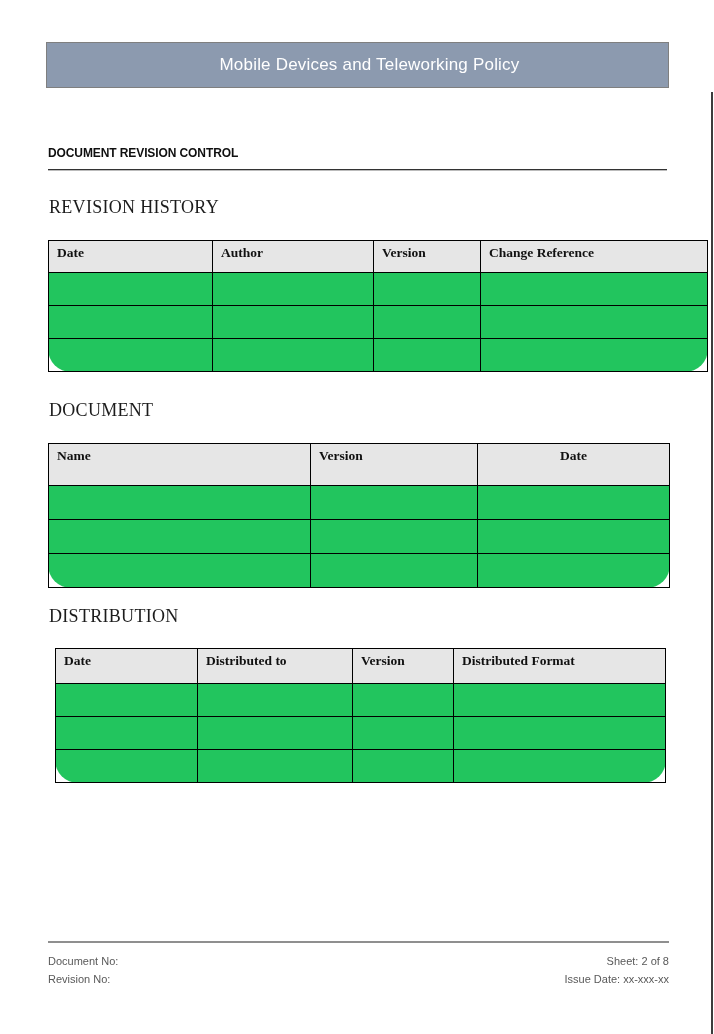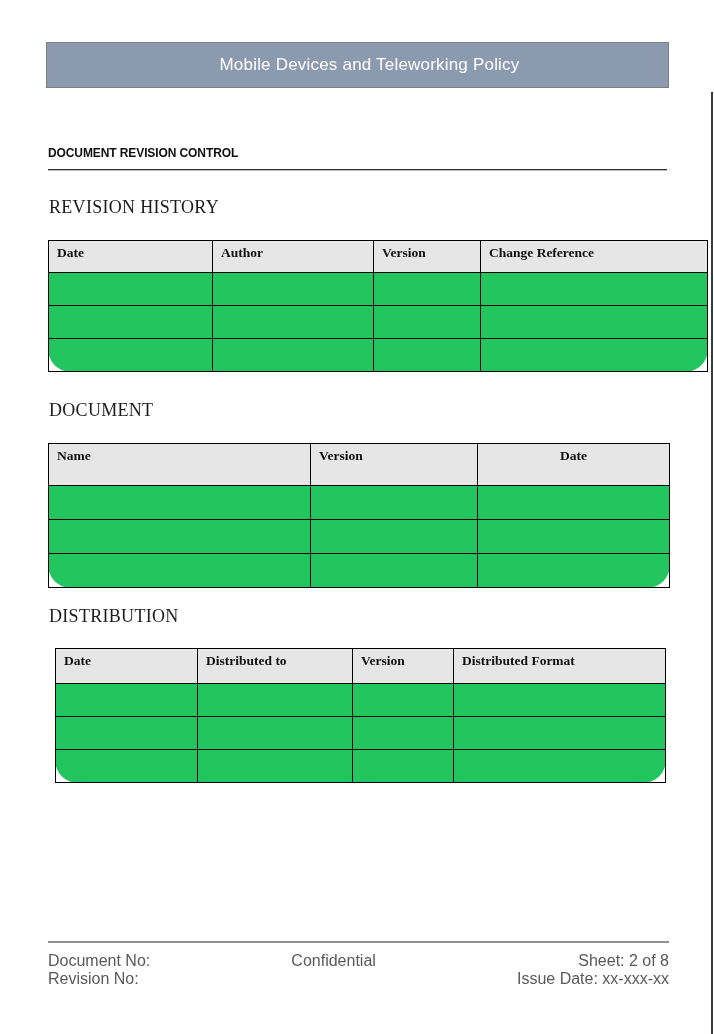--- a/index.html
+++ b/index.html
@@ -82,21 +82,21 @@
 
   
   .footer-rule {
     position:absolute; left:48px; top:941px; width:621px; height:2px;
     background:#8f8f8f;
   }
   .footer {
     position:absolute; left:48px; top:952px; width:621px;
     display:flex; justify-content:space-between;
     font-family:"Liberation Sans", sans-serif;
-    font-size:16px; line-height:18px; color:var(--footer-text,#595959);
+    font-size:11px; line-height:18px; color:var(--footer-text,#595959);align-items:flex-end;
   }
   .footer-left { text-align:left; }
   .footer-center { text-align:center; flex:1; }
   .footer-right { text-align:right; }
 
   
   .page-edge-line {
     position:absolute; right:1px; top:92px; bottom:0; width:2px;
     background:#3c3c3c;
   }
@@ -204,21 +204,20 @@
         </tr>
       </tbody>
     </table>
 
   <div class="footer-rule"></div>
   <div class="footer">
     <div class="footer-left">
       <div>Document No:</div>
       <div>Revision No:</div>
     </div>
-    <div class="footer-center">Confidential</div>
     <div class="footer-right">
       <div>Sheet: 2 of 8</div>
       <div>Issue Date: xx-xxx-xx</div>
     </div>
   </div>
 
   <div class="page-edge-line"></div>
 </div>
 
 </body></html>

